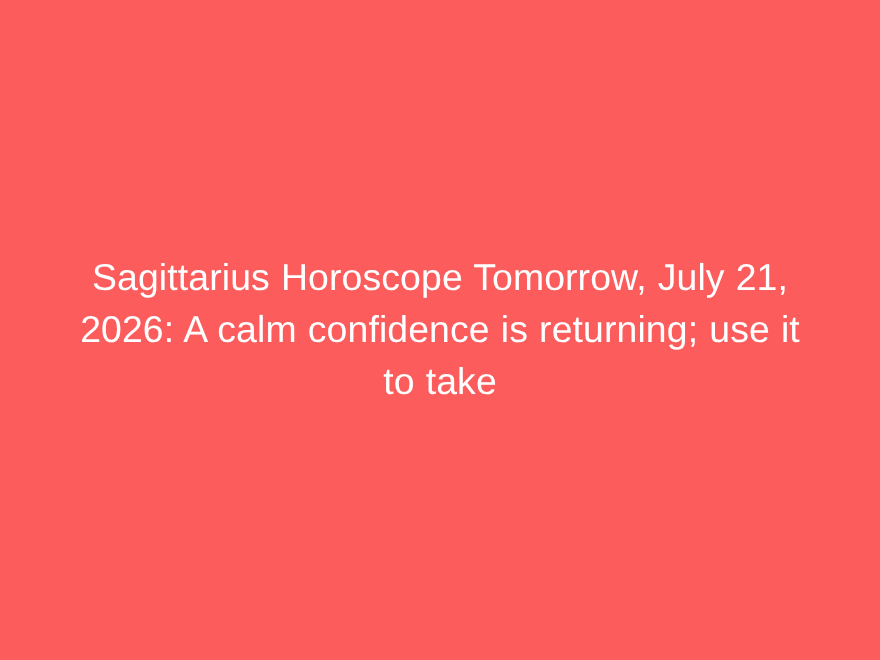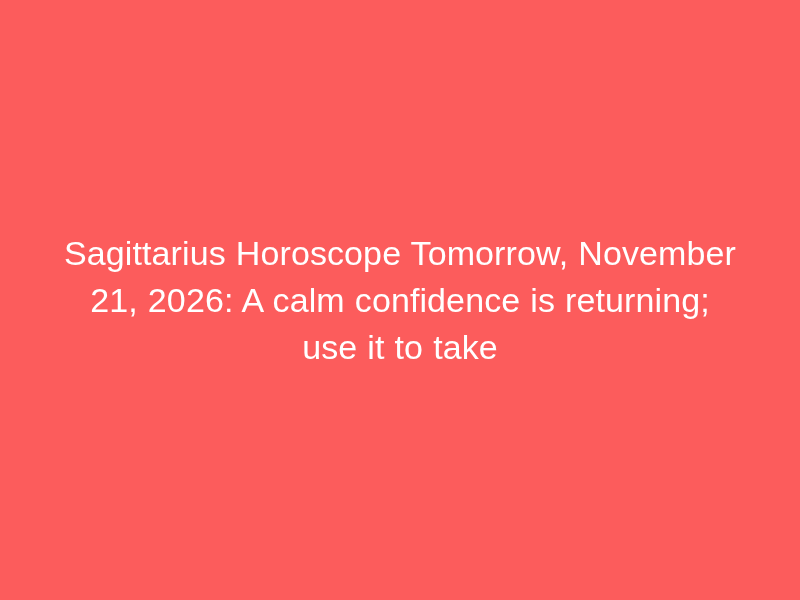--- a/index.html
+++ b/index.html
@@ -46,16 +46,16 @@
     word-spacing: 0.5px;
     -webkit-font-smoothing: antialiased;
   }
 </style>
 </head>
 <body>
 
 <div class="share-card">
 
   <div class="headline-block">
-    <h1 class="headline">Sagittarius Horoscope Tomorrow, November 21, 2026: A calm confidence is returning; use it to take</h1>
+    <h1 class="headline">Sagittarius Horoscope Tomorrow, July 21, 2026: A calm confidence is returning; use it to take</h1>
   </div>
 
 </div>
 
 </body></html>

